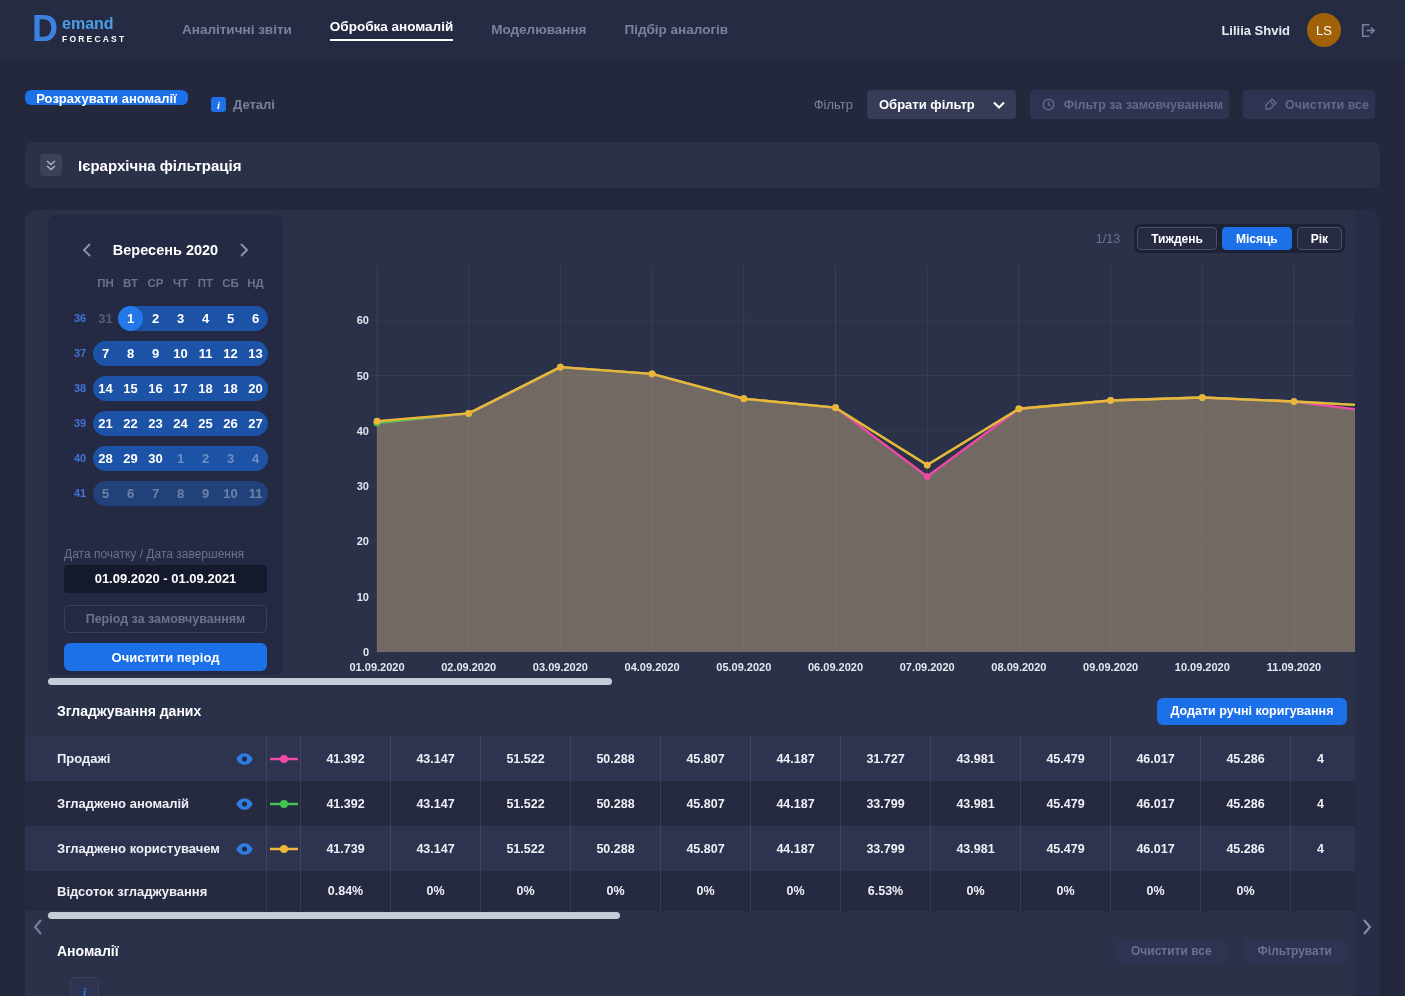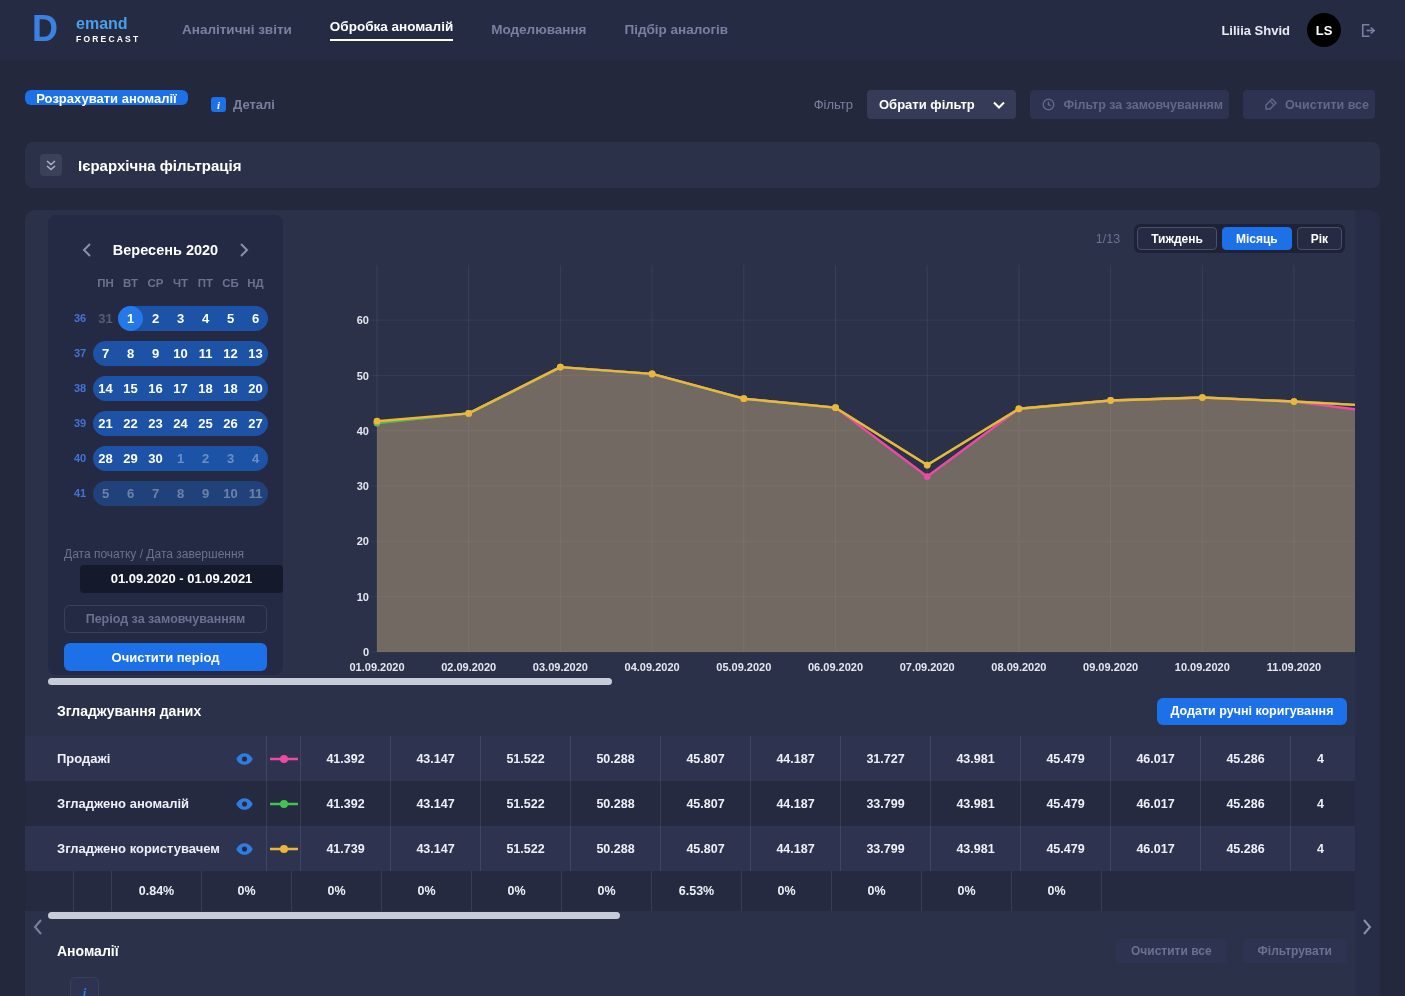--- a/index.html
+++ b/index.html
@@ -4,29 +4,29 @@
 <style>
   html,body { margin:0; padding:0; background:#23283d; }
   body { font-family:"Liberation Sans","DejaVu Sans",sans-serif; }
   button { font-family:inherit; border:none; cursor:pointer; }
   .app { position:relative; width:1405px; height:996px; overflow:hidden; background:#23283d; }
 
   
   .top-bar { position:absolute; left:0; top:0; width:100%; height:60px; background:#262b44; }
   .logo { position:absolute; left:32px; top:10px; display:flex; cursor:pointer; }
   .logo-d { font-size:36px; font-weight:bold; color:#3b82e0; line-height:38px; }
-  .logo-col { display:flex; flex-direction:column; margin-left:18px; margin-top:6px; }
+  .logo-col { display:flex; flex-direction:column; margin-left:4px; margin-top:6px; }
   .logo-rest { color:#4aa0e8; font-weight:bold; font-size:16px; line-height:16px; }
   .logo-sub { color:#ffffff; font-size:8.5px; font-weight:bold; letter-spacing:2.2px; margin-top:2px; }
   #nav { position:absolute; left:182px; top:0; height:60px; display:flex; gap:38px; align-items:center; }
   .nav-item { color:#7a80a0; font-size:13.5px; font-weight:bold; cursor:pointer; padding-bottom:2px; }
   .nav-item.active { color:#fff; border-bottom:2px solid #fff; padding-bottom:5px; }
   .user-area { position:absolute; right:28px; top:0; height:60px; display:flex; align-items:center; gap:17px; }
   .user-name { color:#e8eaf2; font-size:13px; font-weight:bold; }
-  .avatar { width:34px; height:34px; border-radius:50%; background:#000000; color:#fff; font-weight:bold; font-size:13px; display:flex; align-items:center; justify-content:center; cursor:pointer; }
+  .avatar { width:34px; height:34px; border-radius:50%; background:#a16207; color:#fff; font-weight:normal; font-size:13px; display:flex; align-items:center; justify-content:center; cursor:pointer; }
   .logout { cursor:pointer; display:flex; }
 
   
   .calc-btn { position:absolute; left:25px; top:90px; width:163px; height:15px; background:#1c70e8; border-radius:6px; color:#fff; font-weight:bold; font-size:13px; }
   .details { position:absolute; left:211px; top:90px; height:29px; display:flex; align-items:center; gap:7px; cursor:pointer; }
   .i-box { width:15px; height:15px; background:#1c70e8; border-radius:3px; color:#fff; font-size:11px; font-style:italic; font-weight:bold; font-family:"Liberation Serif",serif; display:flex; align-items:center; justify-content:center; }
   .details-label { color:#7a80a0; font-size:13px; font-weight:bold; }
   .filter-group { position:absolute; right:30px; top:90px; height:29px; display:flex; align-items:center; gap:14px; }
   .filter-label { color:#7a80a0; font-size:13px; }
   .select-box { width:149px; height:29px; background:#363c58; border-radius:4px; display:flex; align-items:center; justify-content:space-between; padding:0 11px 0 12px; box-sizing:border-box; color:#fff; font-weight:bold; font-size:13px; cursor:pointer; }
@@ -53,21 +53,21 @@
   .week-row { position:relative; height:25px; margin-bottom:10px; }
   .week-num { position:absolute; left:19px; width:26px; text-align:center; font-size:11px; font-weight:bold; color:#4472d8; line-height:25px; }
   .cells { position:absolute; left:45px; top:0; width:175px; height:25px; display:flex; }
   .week-bar { position:absolute; top:0; height:25px; border-radius:13px; background:#1d53a6; z-index:0; }
   .week-bar.muted { opacity:0.55; }
   .day { position:relative; z-index:1; width:25px; height:25px; line-height:25px; text-align:center; font-weight:bold; font-size:13px; color:#fff; cursor:pointer; }
   .day.out { color:#565c78; }
   .day.dim { color:rgba(255,255,255,0.34); }
   .day.selected { background:#2478e8; border-radius:50%; }
   .range-label { position:absolute; left:16px; top:332px; color:#6b7190; font-size:12px; }
-  .range-input { position:absolute; left:32px; top:350px; width:203px; height:28px; background:#141a2c; border-radius:4px; color:#fff; font-weight:bold; font-size:13px; text-align:center; line-height:28px; cursor:text; }
+  .range-input { position:absolute; left:16px; top:350px; width:203px; height:28px; background:#141a2c; border-radius:4px; color:#fff; font-weight:bold; font-size:13px; text-align:center; line-height:28px; cursor:text; }
   .default-period-btn { position:absolute; left:16px; top:390px; width:203px; height:28px; background:transparent; border:1px solid #3a4157; border-radius:6px; color:#6b7190; font-weight:bold; font-size:12.5px; box-sizing:border-box; }
   .clear-period-btn { position:absolute; left:16px; top:428px; width:203px; height:28px; background:#1c70e8; border-radius:6px; color:#fff; font-weight:bold; font-size:13px; }
 
   
   .chart-ctrl { position:absolute; top:14px; right:35px; display:flex; align-items:center; gap:14px; }
   .page-ind { color:#6b7190; font-size:12.5px; }
   .toggle-group { background:#1d2236; border-radius:6px; padding:3px; display:flex; gap:5px; }
   .toggle { height:23px; padding:0 13px; font-size:12px; font-weight:bold; color:#fff; background:#262b43; border:1px solid #4a5068; border-radius:4px; }
   .toggle.active { background:#1c70e8; border-color:#1c70e8; }
   #chart-svg { position:absolute; left:320px; top:40px; }
@@ -455,20 +455,21 @@
           <div class="tc tcell-val">45.807</div>
           <div class="tc tcell-val">44.187</div>
           <div class="tc tcell-val">33.799</div>
           <div class="tc tcell-val">43.981</div>
           <div class="tc tcell-val">45.479</div>
           <div class="tc tcell-val">46.017</div>
           <div class="tc tcell-val">45.286</div>
           <div class="tc tcell-val tcell-clip">4</div>
         </div>
         <div class="trow dark short">
+          <div class="tc tcell-label">Відсоток згладжування</div>
           <div class="tc tcell-eye"></div>
           <div class="tc tcell-legend"></div>
           <div class="tc tcell-val">0.84%</div>
           <div class="tc tcell-val">0%</div>
           <div class="tc tcell-val">0%</div>
           <div class="tc tcell-val">0%</div>
           <div class="tc tcell-val">0%</div>
           <div class="tc tcell-val">0%</div>
           <div class="tc tcell-val">6.53%</div>
           <div class="tc tcell-val">0%</div>

